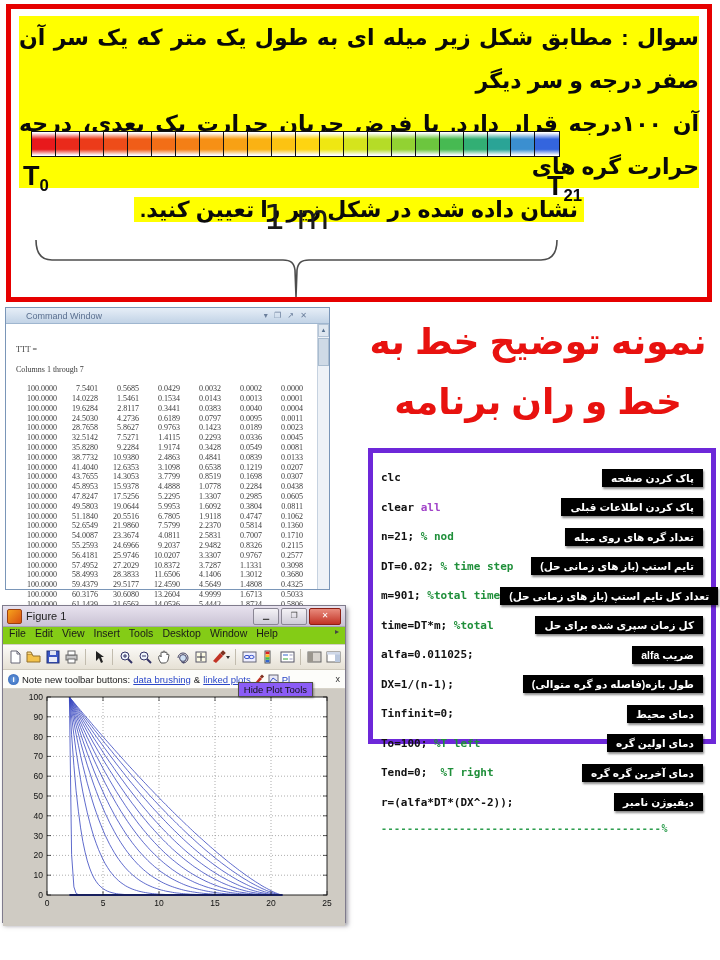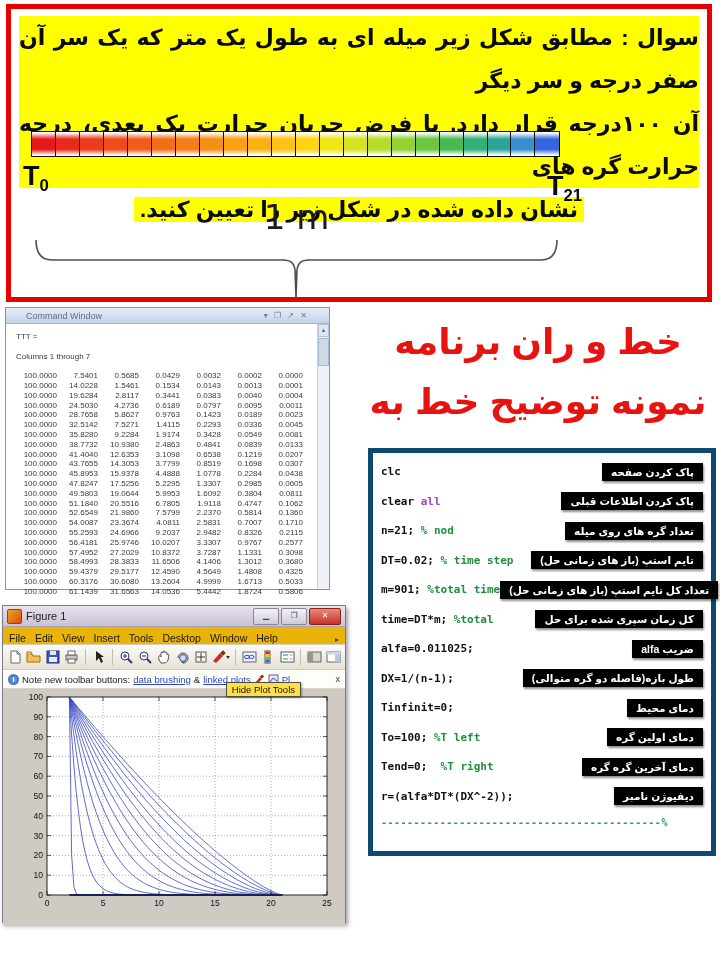--- a/index.html
+++ b/index.html
@@ -22,35 +22,35 @@
              font-size:34px;color:#1a1a1a;font-family:"DejaVu Sans",sans-serif;}
   .brace{position:absolute;left:22px;top:230px;}
   
   .cmd-win{position:absolute;left:5px;top:307px;width:325px;height:283px;
            border:1px solid #7a96b8;background:#ffffff;box-sizing:border-box;}
   .cmd-title{height:15px;background:linear-gradient(#e6eef7,#c2d3e6);border-bottom:1px solid #9fb6cf;
              display:flex;align-items:center;justify-content:space-between;padding:0 20px;}
   .cmd-title .t{font-size:9px;color:#5a6f8f;}
   .cmd-title .icons{font-size:8px;color:#6b7f9c;letter-spacing:2px;}
   .cmd-body{position:relative;height:calc(100% - 16px);overflow:hidden;
-            font-family:Liberation Sans, sans-serif;
-            font-size:8px;line-height:9.8px;color:#3a3a3a;padding:8px 14px 0 10px;}
+            font-family:Liberation Serif, serif;
+            font-size:8px;line-height:9.8px;color:#3a3a3a;padding:21px 14px 0 10px;}
   .cmd-row{display:flex;}
   .cmd-cell{width:41px;text-align:right;white-space:pre;}
   .cmd-scroll{position:absolute;right:0;top:16px;width:11px;height:calc(100% - 16px);
               background:#eef2f7;border-left:1px solid #c6d2e0;}
   .cmd-scroll .arr{height:11px;background:#dfe7f0;border:1px solid #b4c4d6;font-size:6px;
                    color:#55708e;text-align:center;line-height:10px;}
   .cmd-scroll .thumb{height:26px;margin-top:1px;background:#cfdaE6;border:1px solid #a9bccf;}
   
   .headline{position:absolute;left:360px;top:312px;width:356px;text-align:center;direction:rtl;
             color:#e8120f;font-weight:800;font-size:36px;line-height:60px;}
   
-  .code-box{position:absolute;left:368px;top:448px;width:348px;height:408px;box-sizing:border-box;
-            border:5px solid #0c4a6e;background:#ffffff;padding:4px 8px 0 8px;}
+  .code-box{position:absolute;left:368px;top:448px;width:348px;height:296px;box-sizing:border-box;
+            border:5px solid #6d28d9;background:#ffffff;padding:10px 8px 0 8px;}
   .code-line{display:flex;align-items:center;justify-content:space-between;height:29.5px;}
   .code-txt{font-family:"DejaVu Sans Mono","Liberation Mono",monospace;font-weight:bold;
             font-size:11px;white-space:pre;color:#111;}
   .tok-k{color:#111;}
   .tok-g{color:#1f8f3a;}
   .tok-p{color:#a245c9;}
   .badge{background:#000;color:#fff;direction:rtl;font-weight:bold;font-size:10.5px;
          padding:3px 9px;text-align:center;box-shadow:1px 2px 2px rgba(0,0,0,.45);white-space:nowrap;}
   .code-footer{font-family:"DejaVu Sans Mono","Liberation Mono",monospace;font-weight:bold;
                font-size:10px;color:#2e9e4f;margin-top:6px;letter-spacing:.5px;}
@@ -58,35 +58,35 @@
   .fig-win{position:absolute;left:2px;top:605px;width:344px;height:318px;box-sizing:border-box;
            border:1px solid #7f7b8c;background:#cfcbc3;box-shadow:2px 3px 4px rgba(70,66,84,.5);}
   .fig-title{height:20px;background:linear-gradient(#e7e2ee,#c9c2d4);border-bottom:1px solid #a9a3b6;
              display:flex;align-items:center;padding:0 4px;}
   .fig-title .t{font-size:11px;color:#222;margin-left:4px;flex:1;}
   .mat-icon{width:13px;height:13px;border-radius:2px;
             background:linear-gradient(135deg,#f6a21c,#d94f10);border:1px solid #9c3f10;}
   .win-btn{width:24px;height:15px;border:1px solid #8a8694;border-radius:2px;margin-left:2px;
            background:linear-gradient(#f4f2f6,#cfcbd8);font-size:8px;line-height:13px;text-align:center;color:#444;}
   .win-btn.close{width:30px;background:linear-gradient(#e98b7d,#c23325);color:#fff;border-color:#8c2014;}
-  .fig-menu{height:17px;background:#eab308;border-bottom:1px solid #d4d0c6;display:flex;
-            align-items:flex-end;padding:0 6px;font-size:10.5px;color:#1a1a1a;}
+  .fig-menu{height:17px;background:#84cc16;border-bottom:1px solid #d4d0c6;display:flex;
+            align-items:flex-start;padding:0 6px;font-size:10.5px;color:#1a1a1a;}
   .menu-item{margin-right:9px;}
   .menu-arrow{margin-left:auto;font-size:8px;color:#444;}
   .fig-toolbar{height:24px;background:linear-gradient(#fcfbf9,#e6e1d5);border-bottom:1px solid #cfcabc;
                display:flex;align-items:center;padding:0 4px;gap:3px;}
   .tb-btn{width:18px;height:18px;display:flex;align-items:center;justify-content:center;}
   .tb-sep{width:1px;height:16px;background:#c2bcae;margin:0 2px;}
   .fig-infobar{position:relative;height:18px;background:#fdfdfa;border-bottom:1px solid #d8d4c9;
                display:flex;align-items:center;padding:0 5px;font-size:9.5px;color:#222;gap:3px;}
   .ib-link{color:#2a46c8;text-decoration:underline;}
   .ib-close{margin-left:auto;color:#333;font-size:9px;}
   .info-i{width:11px;height:11px;border-radius:50%;background:radial-gradient(#6ea0e0,#2b5fb4);
           color:#fff;font-size:8px;font-weight:bold;text-align:center;line-height:11px;}
-  .tooltip{position:absolute;right:44px;top:12px;z-index:6;background:#fde047;border:1px solid #4d4d44;
+  .tooltip{position:absolute;right:32px;top:12px;z-index:6;background:#8b5cf6;border:1px solid #4d4d44;
            font-size:9.5px;color:#111;padding:1px 5px;box-shadow:1px 1px 2px rgba(0,0,0,.35);}
   .fig-plot{position:relative;height:237px;background:#cfcbc3;}
   
   .nosel{user-select:none;}
 </style>
 </head>
 <body>
 
 <div class="slide">
 
@@ -356,22 +356,22 @@
           </div>
         </div>
     </div>
     <div class="cmd-scroll">
       <div class="arr">▲</div>
       <div class="thumb"></div>
     </div>
   </div>
 
   <div class="headline">
+    <div>نمونه توضیح خط به</div>
     <div>خط  و ران برنامه</div>
-    <div>نمونه توضیح خط به</div>
   </div>
 
   <div class="code-box">
     <div id="code-lines">
         <div class="code-line">
           <div class="code-txt"><span class="tok-k">clc</span></div>
           <div class="badge">پاک کردن صفحه</div>
         </div>
         <div class="code-line">
           <div class="code-txt"><span class="tok-k">clear </span><span class="tok-p">all</span></div>

